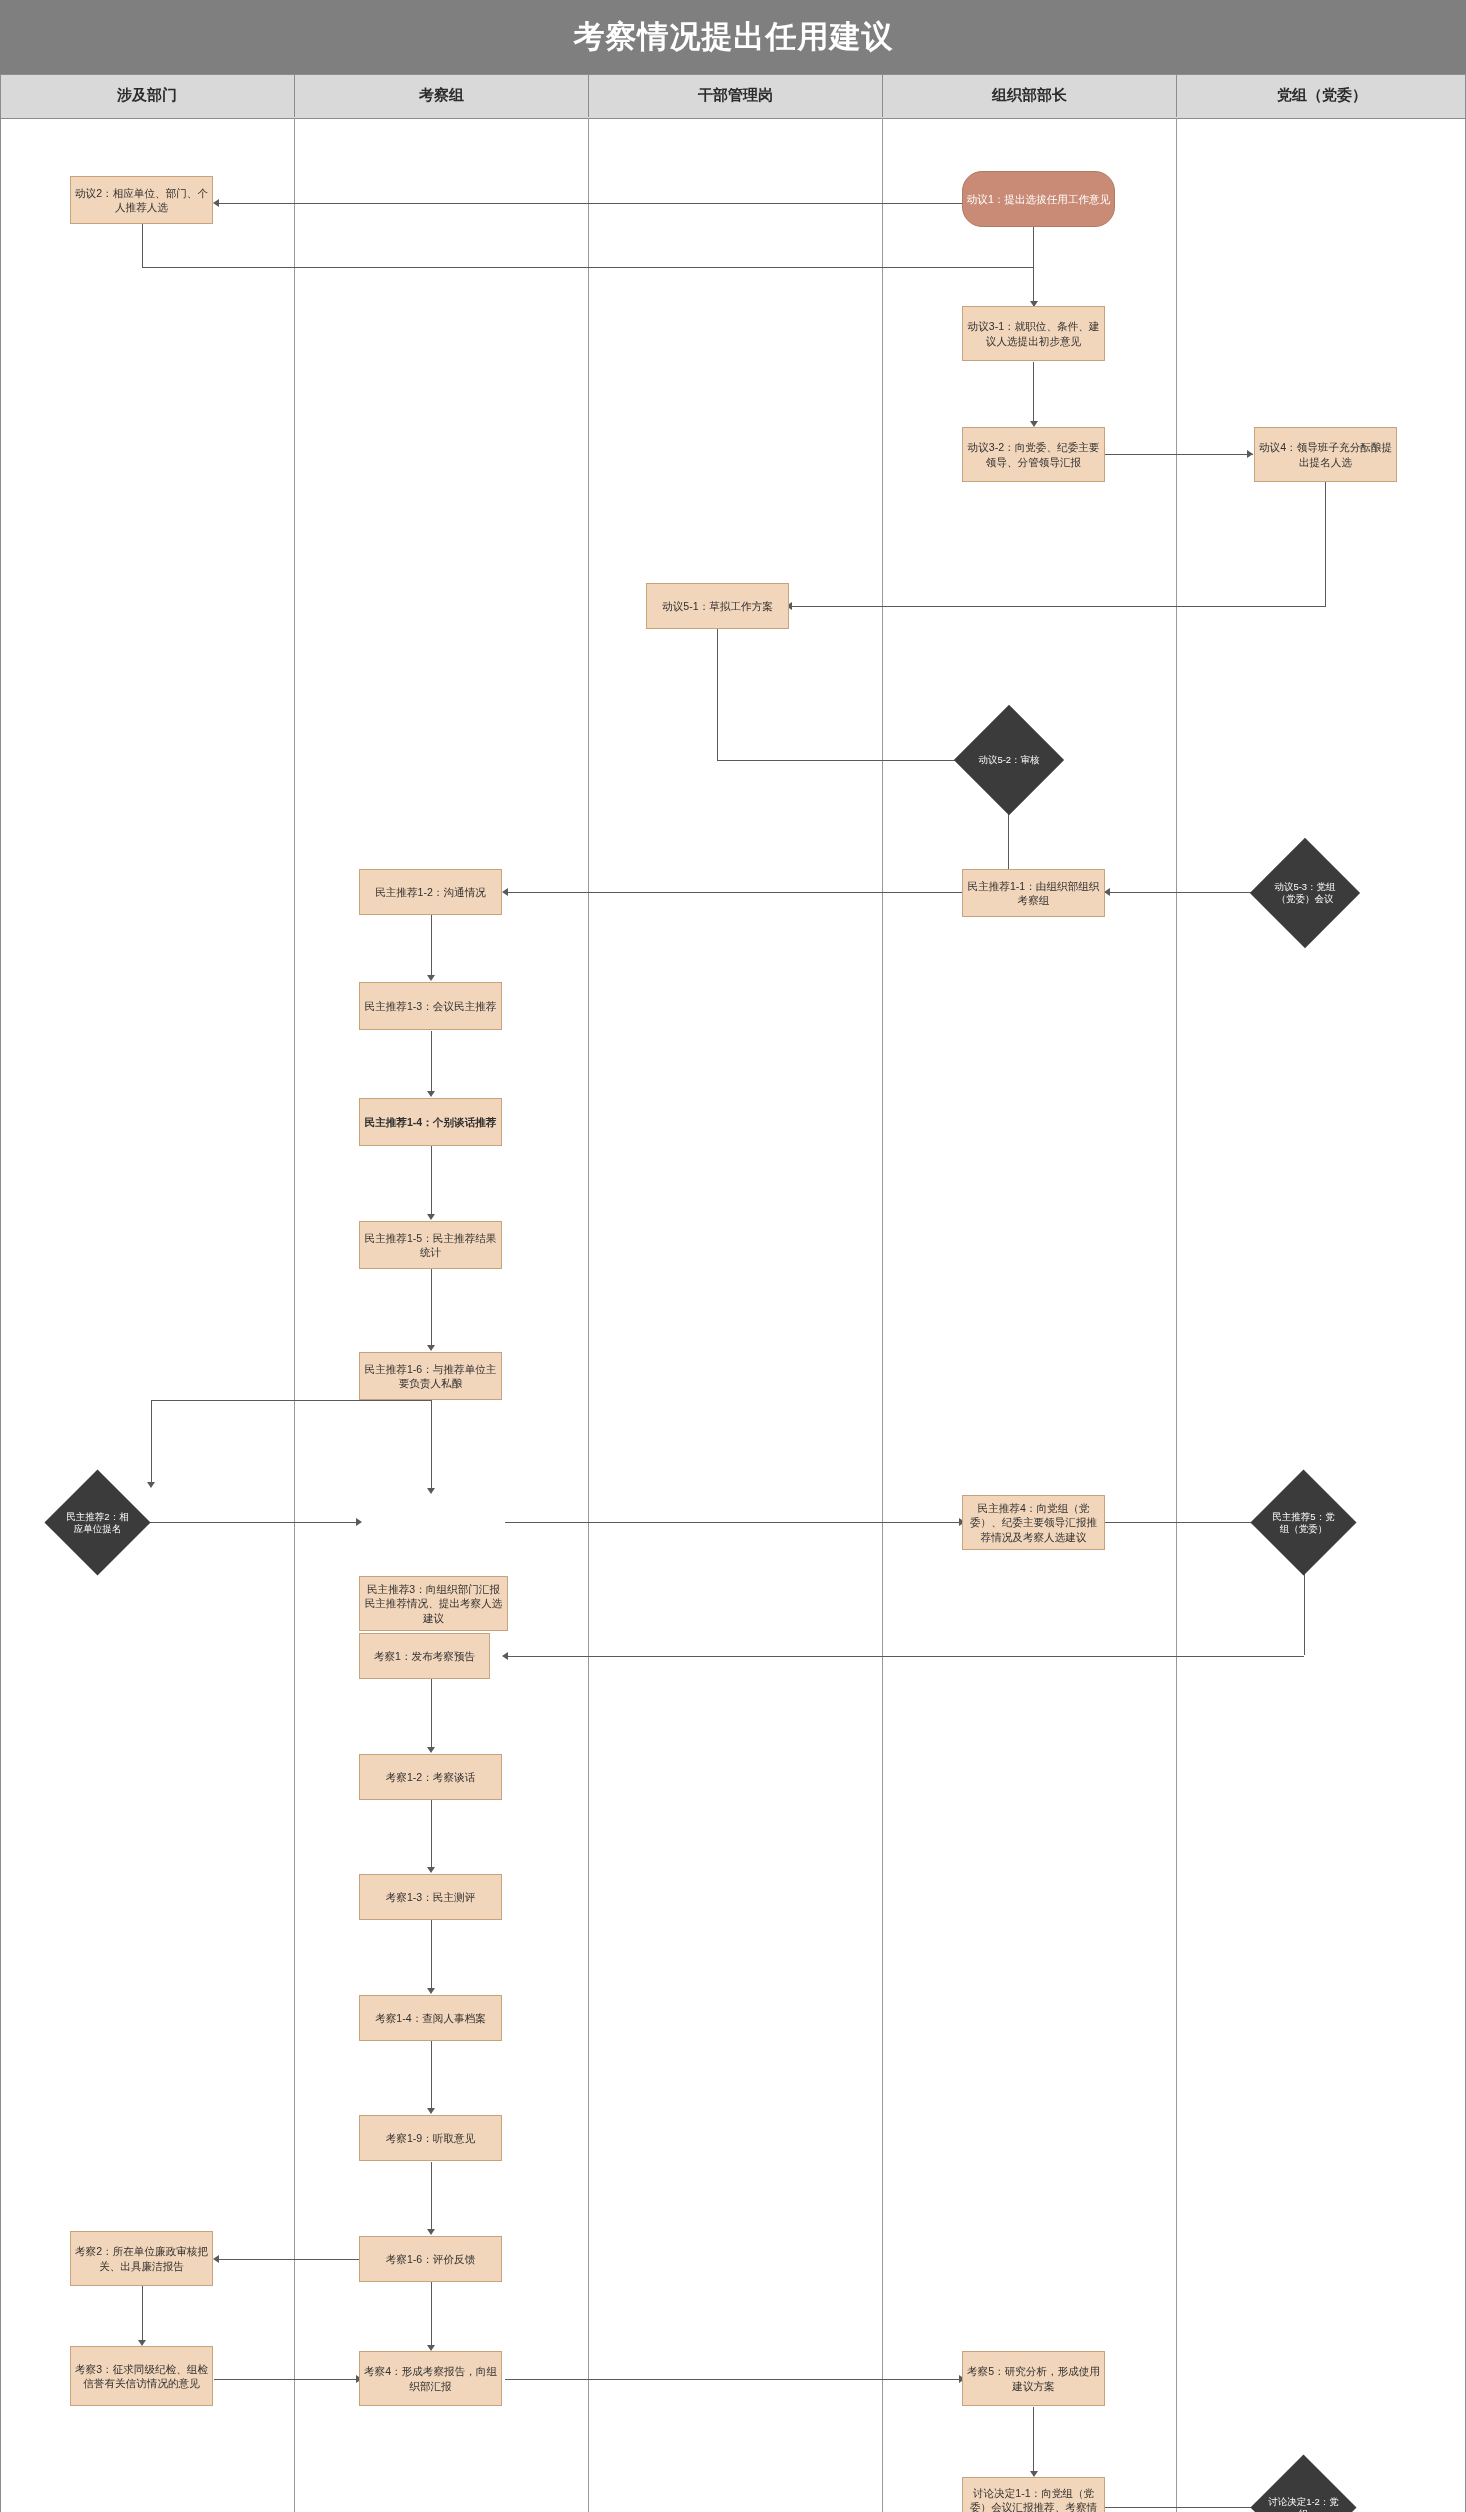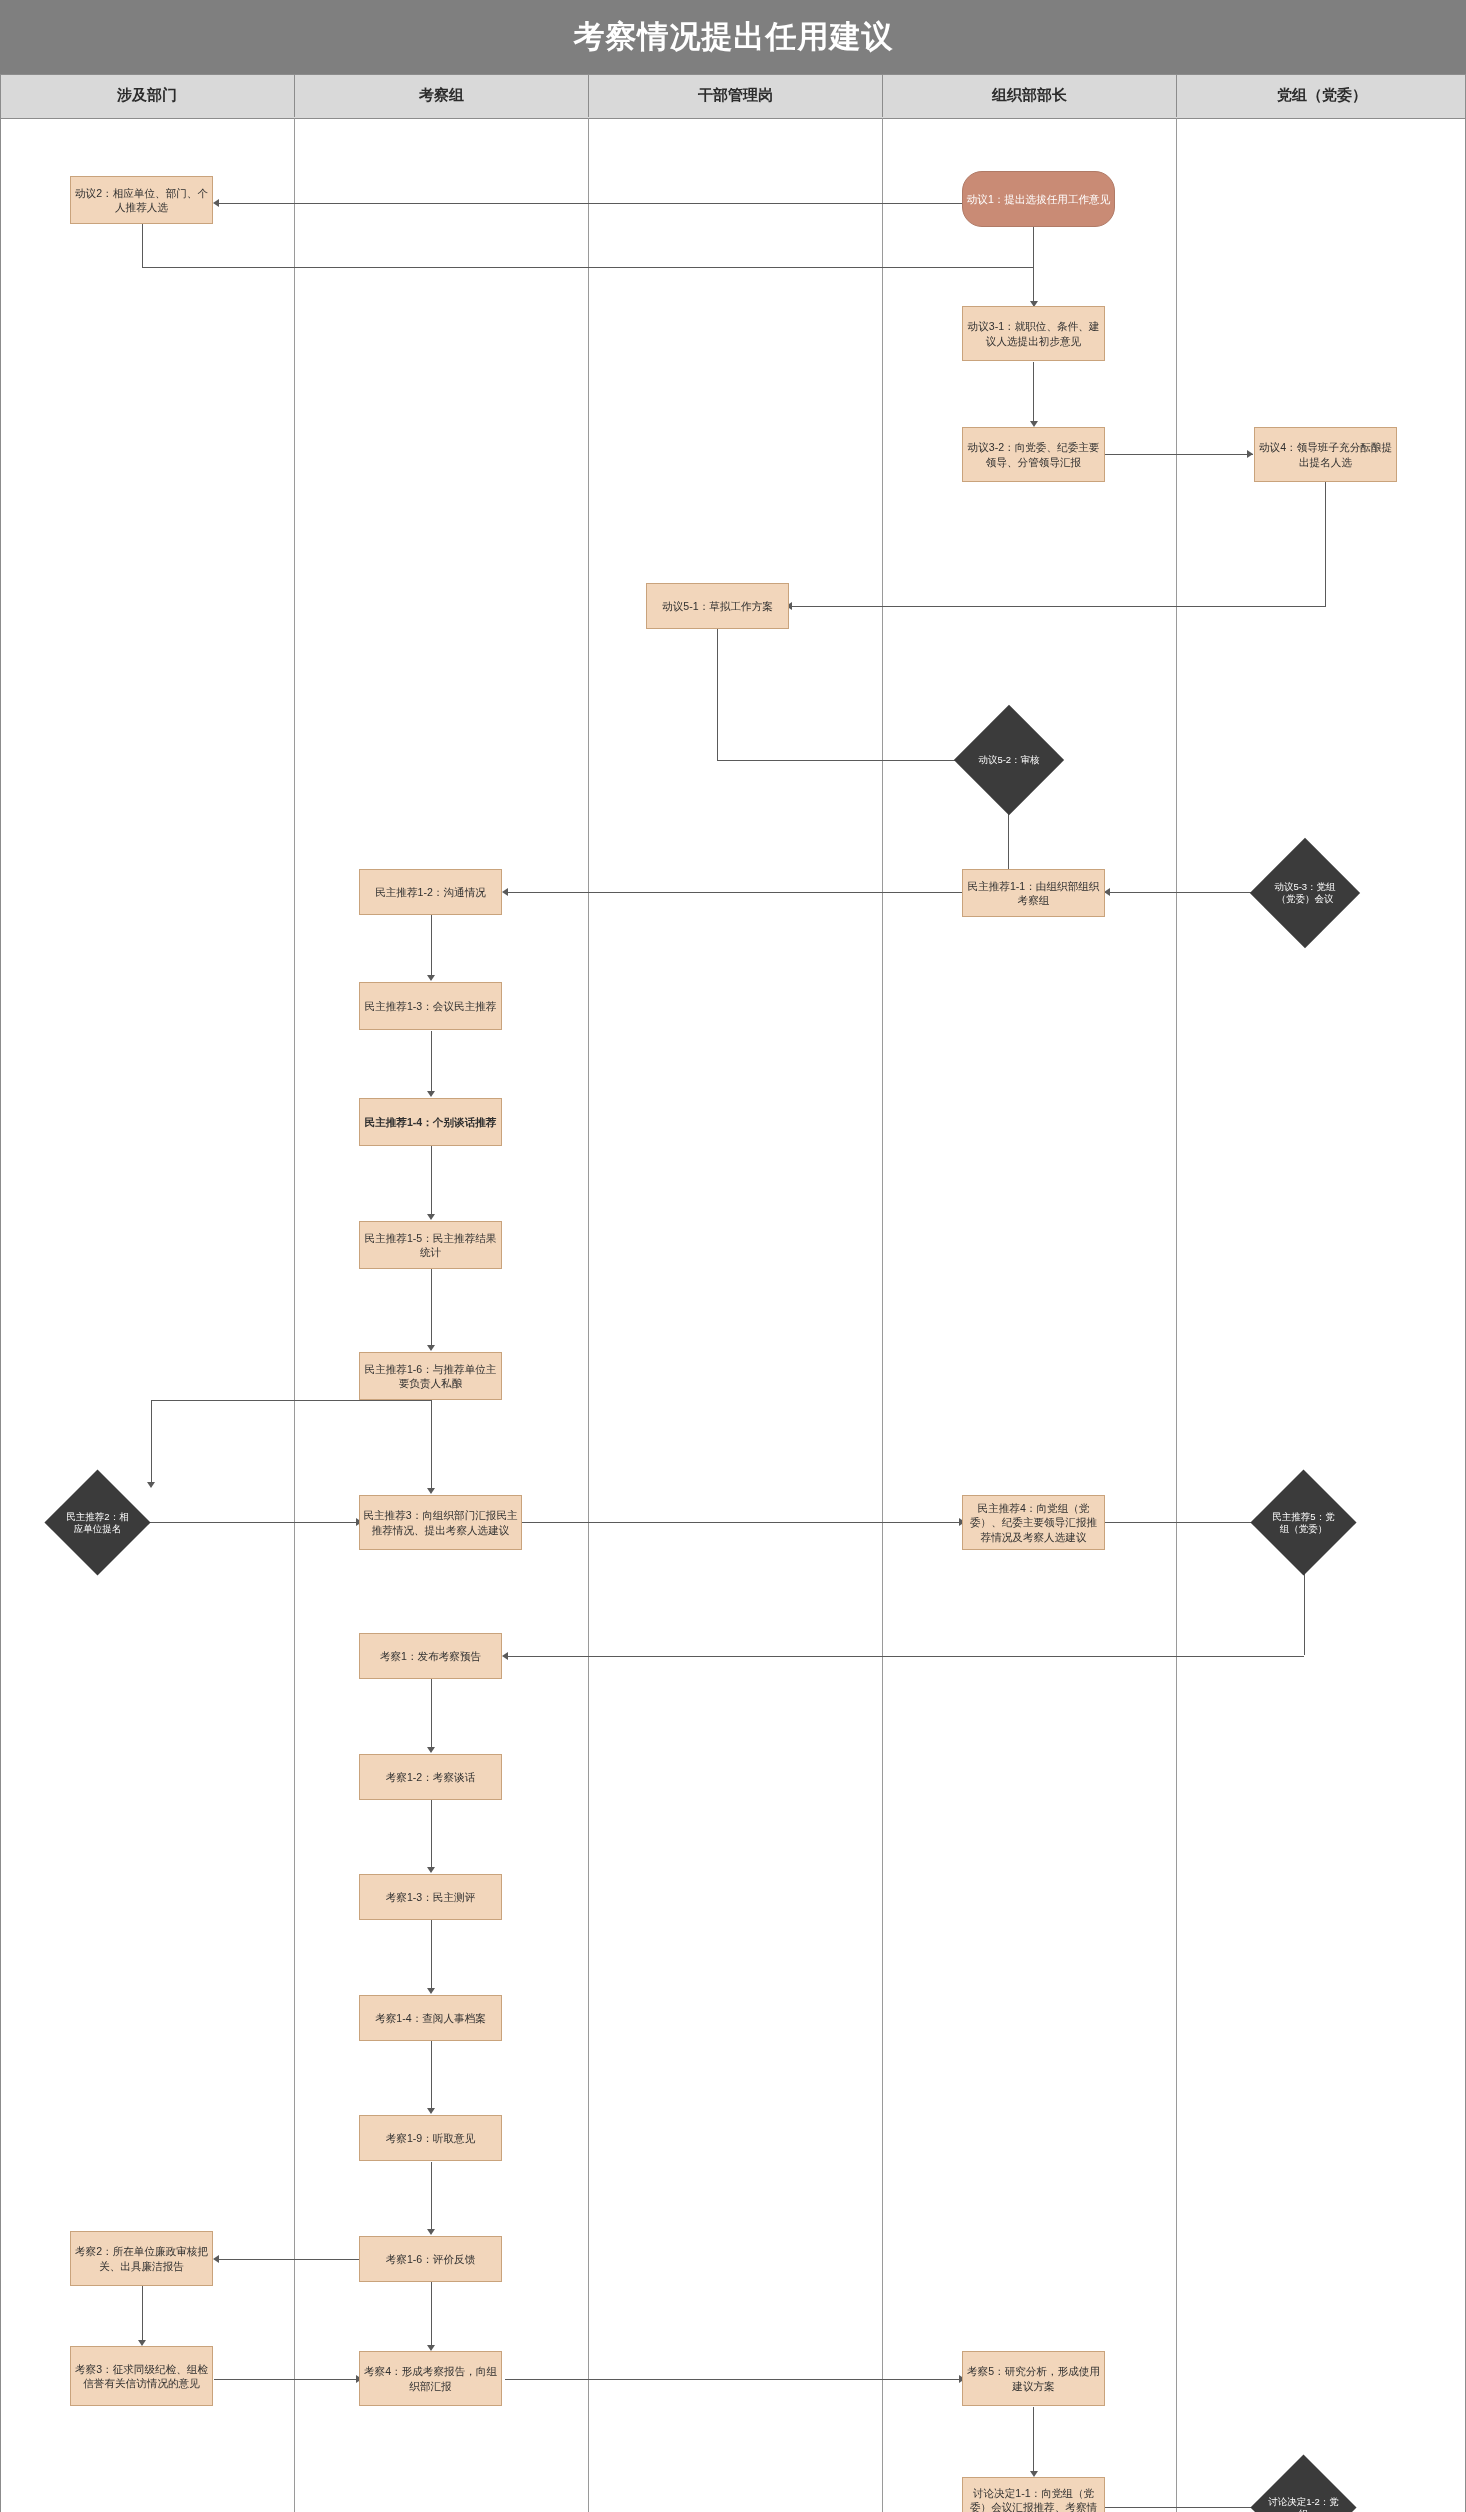--- a/index.html
+++ b/index.html
@@ -236,27 +236,27 @@
       <div class="node n-rect" style="left: 962px; top: 869px; width: 143px; height: 48px;">民主推荐1-1：由组织部组织考察组</div>
       <div class="node n-rect" style="left: 359px; top: 869px; width: 143px; height: 46px;">民主推荐1-2：沟通情况</div>
       <div class="node n-rect" style="left: 359px; top: 982px; width: 143px; height: 48px;">民主推荐1-3：会议民主推荐</div>
       <div class="node n-rect" style="left: 359px; top: 1098px; width: 143px; height: 48px; font-weight: bold;">民主推荐1-4：个别谈话推荐</div>
       <div class="node n-rect" style="left: 359px; top: 1221px; width: 143px; height: 48px;">民主推荐1-5：民主推荐结果统计</div>
       <div class="node n-rect" style="left: 359px; top: 1352px; width: 143px; height: 48px;">民主推荐1-6：与推荐单位主要负责人私酿</div>
       <div class="n-diamond-wrap" style="left: 60px; top: 1485px; width: 75px; height: 75px;">
         <div class="n-diamond"></div>
         <div class="n-diamond-label">民主推荐2：相应单位提名</div>
       </div>
-      <div class="node n-rect" style="left: 359px; top: 1495px; width: 163px; height: 55px;">民主推荐3：向组织部门汇报民主推荐情况、提出考察人选建议</div>
+      <div class="node n-rect" style="left: 359px; top: 1576px; width: 149px; height: 55px;">民主推荐3：向组织部门汇报民主推荐情况、提出考察人选建议</div>
       <div class="node n-rect" style="left: 962px; top: 1495px; width: 143px; height: 55px;">民主推荐4：向党组（党委）、纪委主要领导汇报推荐情况及考察人选建议</div>
       <div class="n-diamond-wrap" style="left: 1266px; top: 1485px; width: 75px; height: 75px;">
         <div class="n-diamond"></div>
         <div class="n-diamond-label">民主推荐5：党组（党委）</div>
       </div>
-      <div class="node n-rect" style="left: 359px; top: 1633px; width: 143px; height: 46px;">考察1：发布考察预告</div>
+      <div class="node n-rect" style="left: 359px; top: 1633px; width: 131px; height: 46px;">考察1：发布考察预告</div>
       <div class="node n-rect" style="left: 359px; top: 1754px; width: 143px; height: 46px;">考察1-2：考察谈话</div>
       <div class="node n-rect" style="left: 359px; top: 1874px; width: 143px; height: 46px;">考察1-3：民主测评</div>
       <div class="node n-rect" style="left: 359px; top: 1995px; width: 143px; height: 46px;">考察1-4：查阅人事档案</div>
       <div class="node n-rect" style="left: 359px; top: 2115px; width: 143px; height: 46px;">考察1-9：听取意见</div>
       <div class="node n-rect" style="left: 359px; top: 2236px; width: 143px; height: 46px;">考察1-6：评价反馈</div>
       <div class="node n-rect" style="left: 70px; top: 2231px; width: 143px; height: 55px;">考察2：所在单位廉政审核把关、出具廉洁报告</div>
       <div class="node n-rect" style="left: 70px; top: 2346px; width: 143px; height: 60px;">考察3：征求同级纪检、组检信誉有关信访情况的意见</div>
       <div class="node n-rect" style="left: 359px; top: 2351px; width: 143px; height: 55px;">考察4：形成考察报告，向组织部汇报</div>
       <div class="node n-rect" style="left: 962px; top: 2351px; width: 143px; height: 55px;">考察5：研究分析，形成使用建议方案</div>
       <div class="node n-rect" style="left: 962px; top: 2477px; width: 143px; height: 60px;">讨论决定1-1：向党组（党委）会议汇报推荐、考察情况提出任用建议</div>

